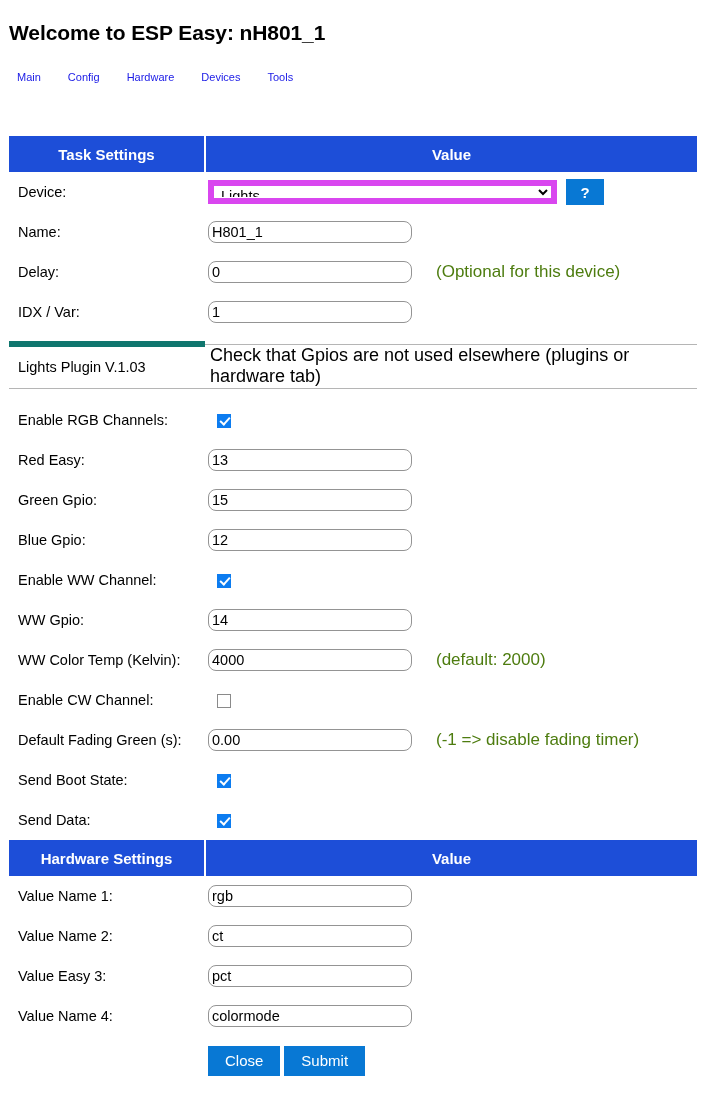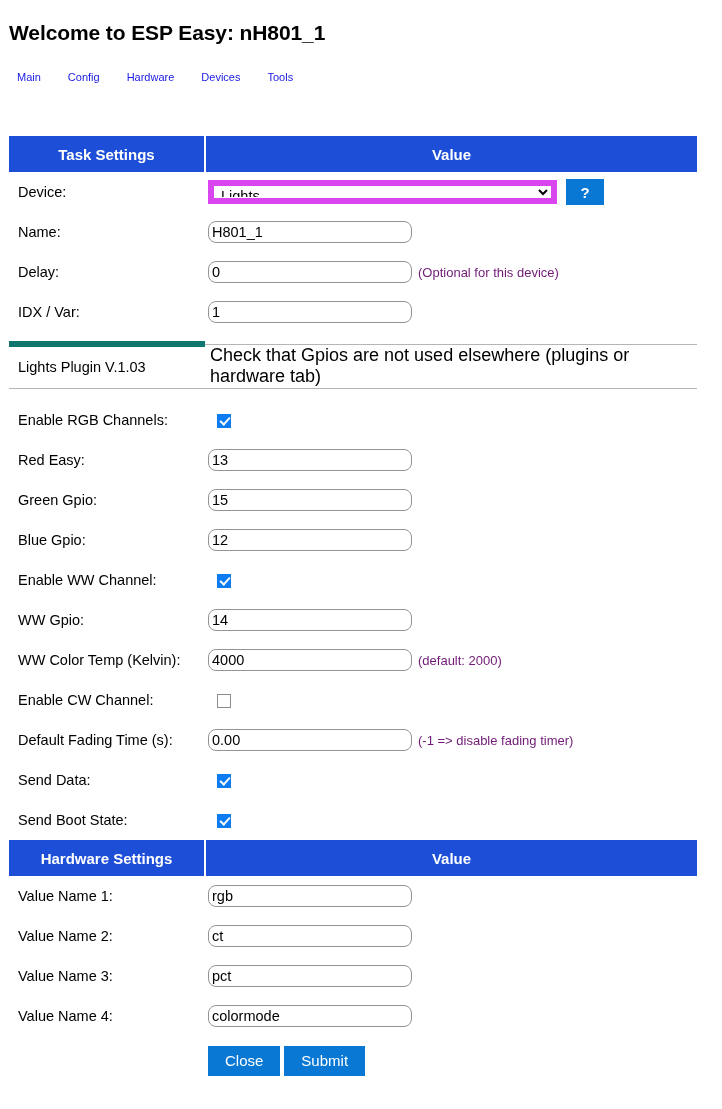--- a/index.html
+++ b/index.html
@@ -117,23 +117,23 @@
     background: #0878d4;
     color: #ffffff;
     font-size: 15px;
     font-weight: bold;
     border: none;
     cursor: pointer;
     font-family: "Liberation Sans", sans-serif;
   }
 
   .hint {
-    margin-left: 6px;
-    font-size: 13px;
-    color: #701a75;
+    margin-left: 24px;
+    font-size: 17px;
+    color: #4d7c0f;
     white-space: nowrap;
   }
 
   
   .cb {
     width: 14px;
     height: 14px;
     margin: 0 0 0 9px;
     display: inline-block;
     position: relative;
@@ -333,38 +333,38 @@
 
       <tr class="frow">
         <td class="cell-label">Enable CW Channel:</td>
         <td class="cell-value">
           <span class="cb"></span>
         </td>
       </tr>
 
 
       <tr class="frow">
-        <td class="cell-label">Default Fading Time (s):</td>
+        <td class="cell-label">Default Fading Green (s):</td>
         <td class="cell-value">
           <div class="valwrap">
             <input class="txt" type="text" value="0.00" style="">
             <span class="hint">(-1 =&gt; disable fading timer)</span>
           </div>
         </td>
       </tr>
 
       <tr class="frow">
+        <td class="cell-label">Send Boot State:</td>
+        <td class="cell-value">
+          <span class="cb on"></span>
+        </td>
+      </tr>
+
+      <tr class="frow">
         <td class="cell-label">Send Data:</td>
-        <td class="cell-value">
-          <span class="cb on"></span>
-        </td>
-      </tr>
-
-      <tr class="frow">
-        <td class="cell-label">Send Boot State:</td>
         <td class="cell-value">
           <span class="cb on"></span>
         </td>
       </tr>
 
       <tr class="hdr-row">
         <td class="hdr-label">Hardware Settings</td>
         <td>Value</td>
       </tr>
 
@@ -380,21 +380,21 @@
       <tr class="frow">
         <td class="cell-label">Value Name 2:</td>
         <td class="cell-value">
           <div class="valwrap">
             <input class="txt" type="text" value="ct" style="">
           </div>
         </td>
       </tr>
 
       <tr class="frow">
-        <td class="cell-label">Value Name 3:</td>
+        <td class="cell-label">Value Easy 3:</td>
         <td class="cell-value">
           <div class="valwrap">
             <input class="txt" type="text" value="pct" style="">
           </div>
         </td>
       </tr>
 
       <tr class="frow">
         <td class="cell-label">Value Name 4:</td>
         <td class="cell-value">

